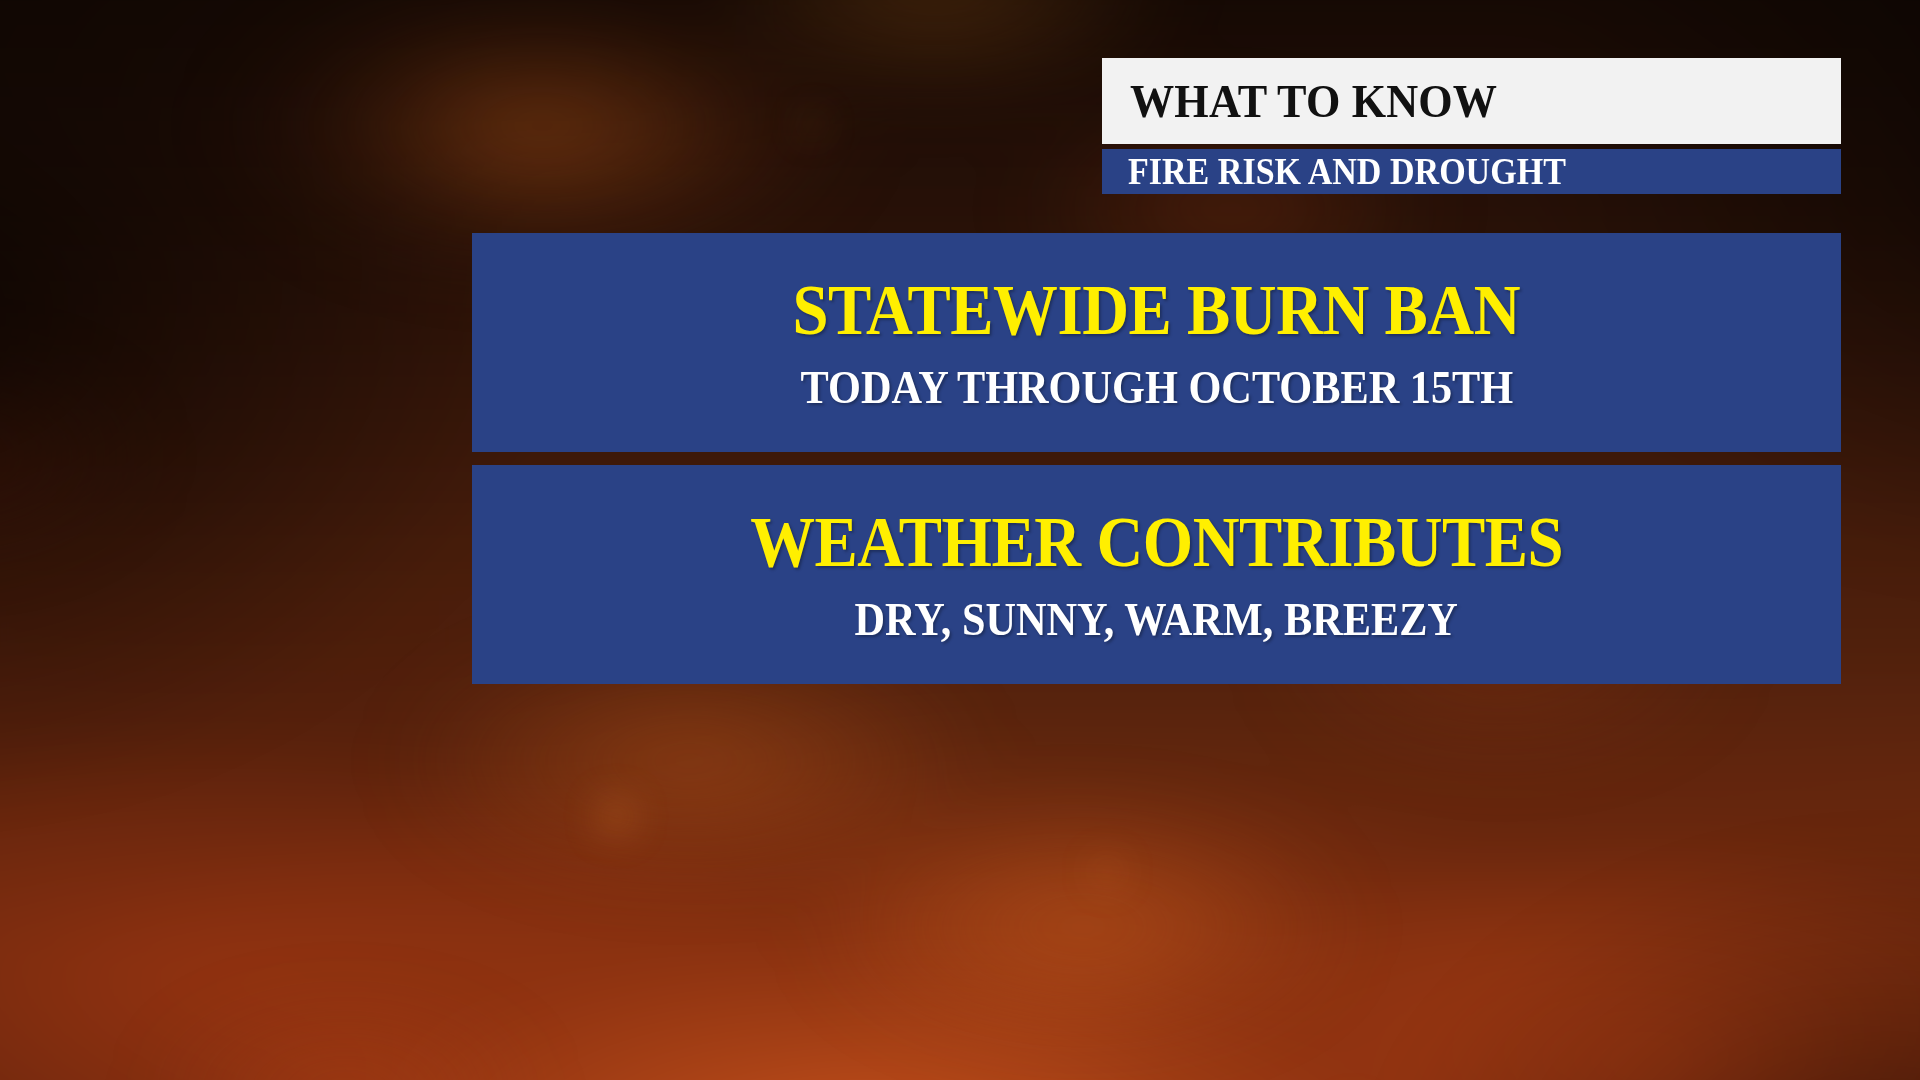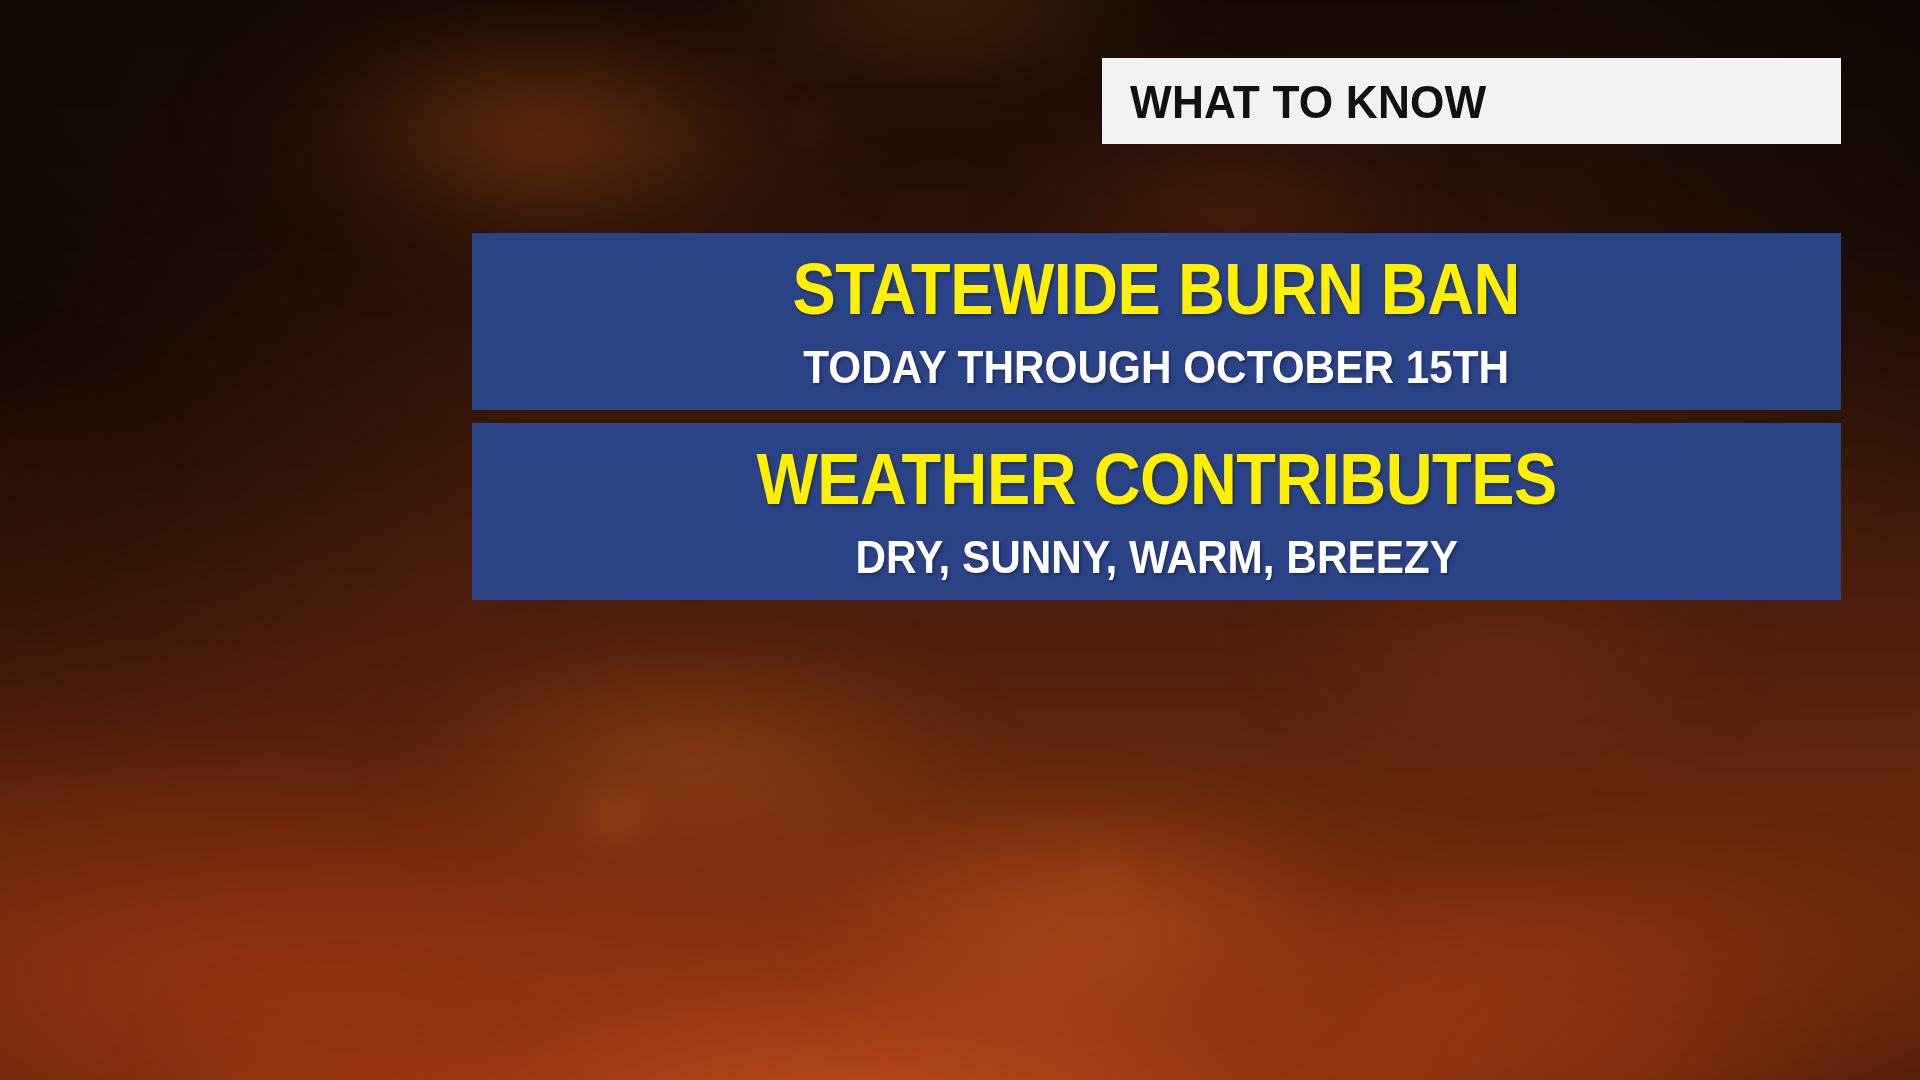--- a/index.html
+++ b/index.html
@@ -5,21 +5,21 @@
   html, body {
     margin: 0;
     padding: 0;
     background: #000;
   }
   #stage {
     position: relative;
     width: 1920px;
     height: 1080px;
     overflow: hidden;
-    font-family: Liberation Sans, sans-serif;
+    font-family: Liberation Serif, serif;
   }
 
   
   #bg {
     position: absolute;
     inset: 0;
     background-color: #2b1108;
     overflow: hidden;
   }
   #bg .layer {
@@ -109,21 +109,21 @@
 
   
   #bars {
     position: absolute;
     left: 472px;
     top: 233px;
     width: 1369px;
   }
   .bar {
     background: #2a4286;
-    height: 177px;
+    height: 219px;
     margin-bottom: 13px;
     display: flex;
     flex-direction: column;
     align-items: center;
     justify-content: center;
     box-sizing: border-box;
   }
   .bar:last-child { margin-bottom: 12px; }
 
   .bar .headline {
@@ -161,20 +161,23 @@
     <div class="layer fire-base"></div>
     <div class="layer fire-glow"></div>
     <div class="layer fire-ember"></div>
     <div class="layer fire-shade"></div>
   </div>
 
   <div id="header-block">
     <div id="title-panel">
       <span class="title-text">WHAT TO KNOW</span>
     </div>
+    <div id="subtitle-panel">
+      <span class="subtitle-text">FIRE RISK AND DROUGHT</span>
+    </div>
   </div>
 
   <div id="bars">
 
     <div class="bar">
       <span class="headline">STATEWIDE BURN BAN</span>
       <span class="subline">TODAY THROUGH OCTOBER 15TH</span>
     </div>
 
 

